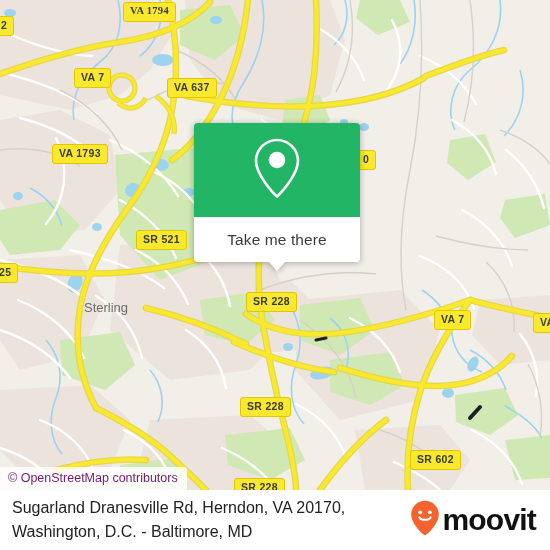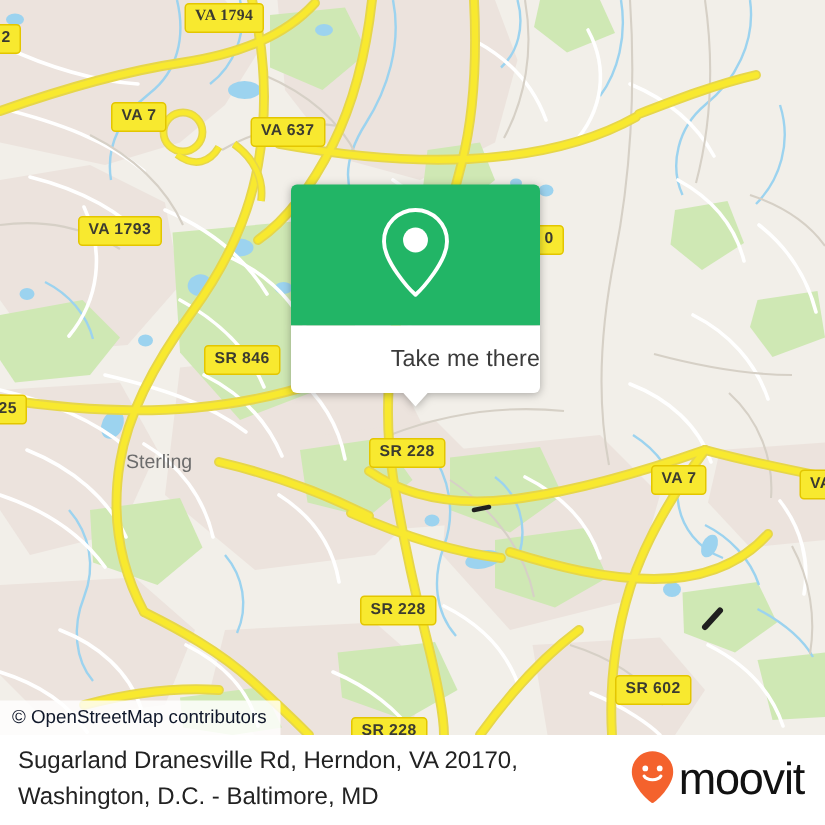--- a/index.html
+++ b/index.html
@@ -51,21 +51,21 @@
     font-size: 13px;
     white-space: nowrap;
   }
 
   
   #attribution {
     position: absolute;
     left: 0;
     bottom: 0;
     background: rgba(255,255,255,0.82);
-    color: #0f172a;
+    color: #701a75;
     font-family: "Liberation Sans", sans-serif;
     font-size: 12.5px;
     padding: 4px 9px 5px 8px;
     white-space: nowrap;
     border-top-right-radius: 2px;
   }
 
   
   #popup {
     position: absolute;
@@ -85,21 +85,21 @@
     align-items: center;
     justify-content: center;
   }
   #popup-body {
     background: #ffffff;
     height: 45px;
     border-bottom-left-radius: 4px;
     border-bottom-right-radius: 4px;
     display: flex;
     align-items: center;
-    justify-content: flex-end;
+    justify-content: center;
     position: relative;
   }
   #popup-label {
     color: #3b3b3b;
     font-family: "Liberation Sans", sans-serif;
     font-size: 15.5px;
     letter-spacing: 0.1px;
   }
   #popup-tail {
     position: absolute;
@@ -135,21 +135,21 @@
   }
   #moovit-logo {
     display: flex;
     align-items: center;
     gap: 2px;
   }
   #moovit-word {
     color: #111111;
     font-family: "Liberation Sans", sans-serif;
     font-size: 30px;
-    font-weight: normal;
+    font-weight: bold;
     letter-spacing: -0.8px;
     line-height: 1;
   }
 </style>
 </head>
 <body>
 
 <div id="root">
 
   <div id="map">
@@ -335,21 +335,21 @@
       <line x1="316" y1="340" x2="326" y2="338" stroke="#1f1f1f" stroke-width="3" stroke-linecap="round"></line>
     </svg>
 
     <div id="shields">
         <div class="shield" style="left: 123px; top: 2px; font-family: Liberation Serif, serif;">VA 1794</div>
         <div class="shield" style="left: -6px; top: 16px;">2</div>
         <div class="shield" style="left: 74px; top: 68px;">VA 7</div>
         <div class="shield" style="left: 167px; top: 78px;">VA 637</div>
         <div class="shield" style="left: 52px; top: 144px;">VA 1793</div>
         <div class="shield" style="left: 356px; top: 150px;">0</div>
-        <div class="shield" style="left: 136px; top: 230px;">SR 846</div>
+        <div class="shield" style="left: 136px; top: 230px;">SR 521</div>
         <div class="shield" style="left: -8px; top: 263px;">25</div>
         <div class="shield" style="left: 246px; top: 292px;">SR 228</div>
         <div class="shield" style="left: 434px; top: 310px;">VA 7</div>
         <div class="shield" style="left: 533px; top: 313px;">VA</div>
         <div class="shield" style="left: 240px; top: 397px;">SR 228</div>
         <div class="shield" style="left: 410px; top: 450px;">SR 602</div>
         <div class="shield" style="left: 234px; top: 478px;">SR 228</div>
       </div>
 
     <div id="places">

